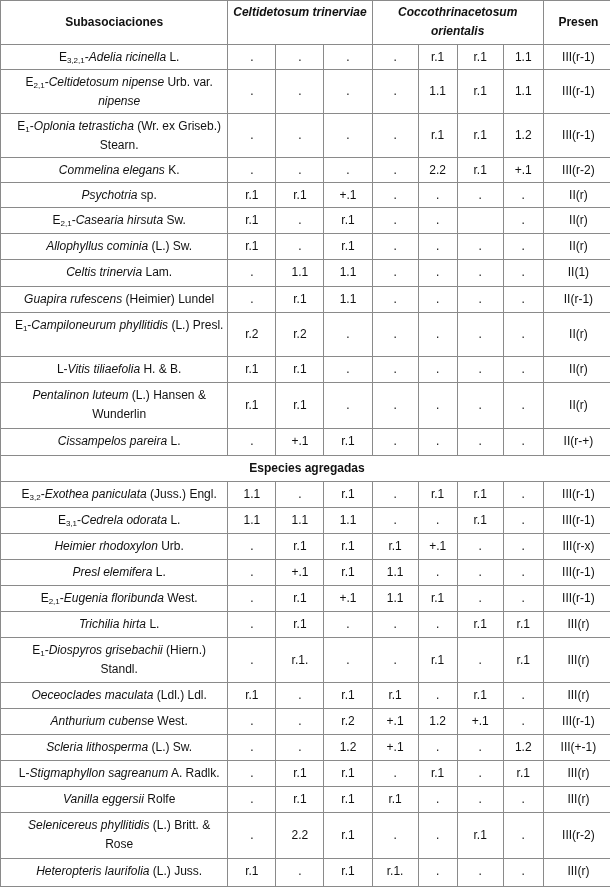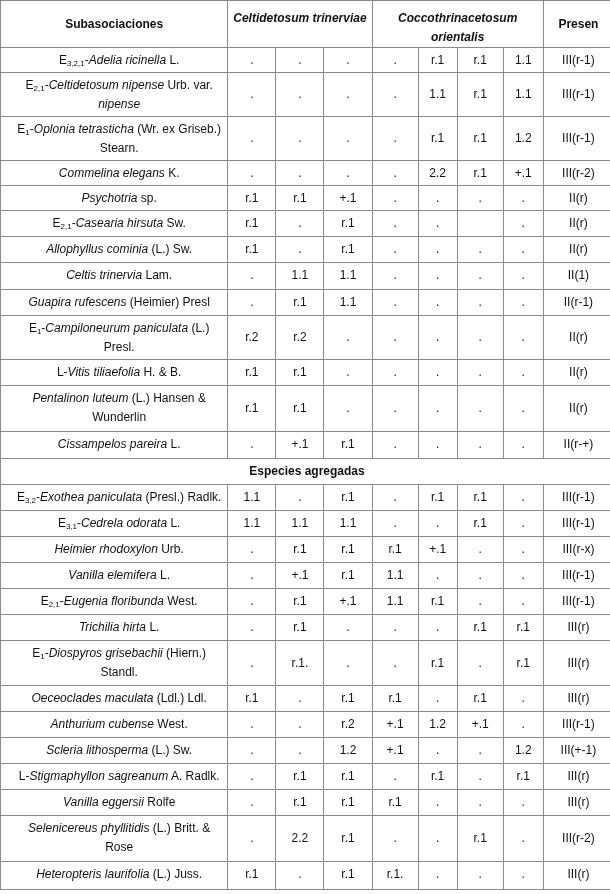--- a/index.html
+++ b/index.html
@@ -14,21 +14,21 @@
     color: #111;
   }
   table.phyto td, table.phyto th {
     border: 1px solid #8a8a8a;
     text-align: center;
     vertical-align: top;
     padding: 3px 3px 0 3px;
     line-height: 19px;
     overflow: hidden;
   }
-  table.phyto th { font-weight: bold; padding-top: 8px; }
+  table.phyto th { font-weight: bold; padding-top: 2px; }
   table.phyto th.group { font-style: italic; }
   table.phyto td.species { padding-left: 12px; padding-right: 2px; }
   table.phyto td.mid { vertical-align: middle; padding-top: 0; }
   .sp-it { font-style: italic; }
   sub.code { font-size: 8px; vertical-align: -2px; line-height: 0; }
   td.section { font-weight: bold; }
   col.c-species { width: 227px; }
   col.c-val { width: 48px; }
   col.c-val2 { width: 46px; }
   col.c-val3 { width: 39px; }
@@ -141,32 +141,32 @@
         <td>.</td>
         <td>1.1</td>
         <td>1.1</td>
         <td>.</td>
         <td>.</td>
         <td>.</td>
         <td>.</td>
         <td>II(1)</td>
       </tr>
       <tr style="height: 26px;">
-        <td class="species"><span class="sp-it">Guapira rufescens</span><span> (Heimier) Presl</span></td>
+        <td class="species"><span class="sp-it">Guapira rufescens</span><span> (Heimier) Lundel</span></td>
         <td>.</td>
         <td>r.1</td>
         <td>1.1</td>
         <td>.</td>
         <td>.</td>
         <td>.</td>
         <td>.</td>
         <td>II(r-1)</td>
       </tr>
       <tr style="height: 44px;">
-        <td class="species"><span>E</span><sub class="code">1</sub><span>-</span><span class="sp-it">Campiloneurum paniculata</span><span> (L.) Presl.</span></td>
+        <td class="species"><span>E</span><sub class="code">1</sub><span>-</span><span class="sp-it">Campiloneurum phyllitidis</span><span> (L.) Presl.</span></td>
         <td class="mid">r.2</td>
         <td class="mid">r.2</td>
         <td class="mid">.</td>
         <td class="mid">.</td>
         <td class="mid">.</td>
         <td class="mid">.</td>
         <td class="mid">.</td>
         <td class="mid">II(r)</td>
       </tr>
       <tr style="height: 26px;">
@@ -203,21 +203,21 @@
         <td>II(r-+)</td>
       </tr>
     </tbody>
   <tbody>
     <tr style="height:26px">
       <td colspan="9" class="section">Especies agregadas</td>
     </tr>
   </tbody>
   <tbody id="body2">
       <tr style="height: 26px;">
-        <td class="species"><span>E</span><sub class="code">3,2</sub><span>-</span><span class="sp-it">Exothea paniculata</span><span> (Presl.) Radlk.</span></td>
+        <td class="species"><span>E</span><sub class="code">3,2</sub><span>-</span><span class="sp-it">Exothea paniculata</span><span> (Juss.) Engl.</span></td>
         <td>1.1</td>
         <td>.</td>
         <td>r.1</td>
         <td>.</td>
         <td>r.1</td>
         <td>r.1</td>
         <td>.</td>
         <td>III(r-1)</td>
       </tr>
       <tr style="height: 26px;">
@@ -236,21 +236,21 @@
         <td>.</td>
         <td>r.1</td>
         <td>r.1</td>
         <td>r.1</td>
         <td>+.1</td>
         <td>.</td>
         <td>.</td>
         <td>III(r-x)</td>
       </tr>
       <tr style="height: 26px;">
-        <td class="species"><span class="sp-it">Vanilla elemifera</span><span> L.</span></td>
+        <td class="species"><span class="sp-it">Presl elemifera</span><span> L.</span></td>
         <td>.</td>
         <td>+.1</td>
         <td>r.1</td>
         <td>1.1</td>
         <td>.</td>
         <td>.</td>
         <td>.</td>
         <td>III(r-1)</td>
       </tr>
       <tr style="height: 26px;">

